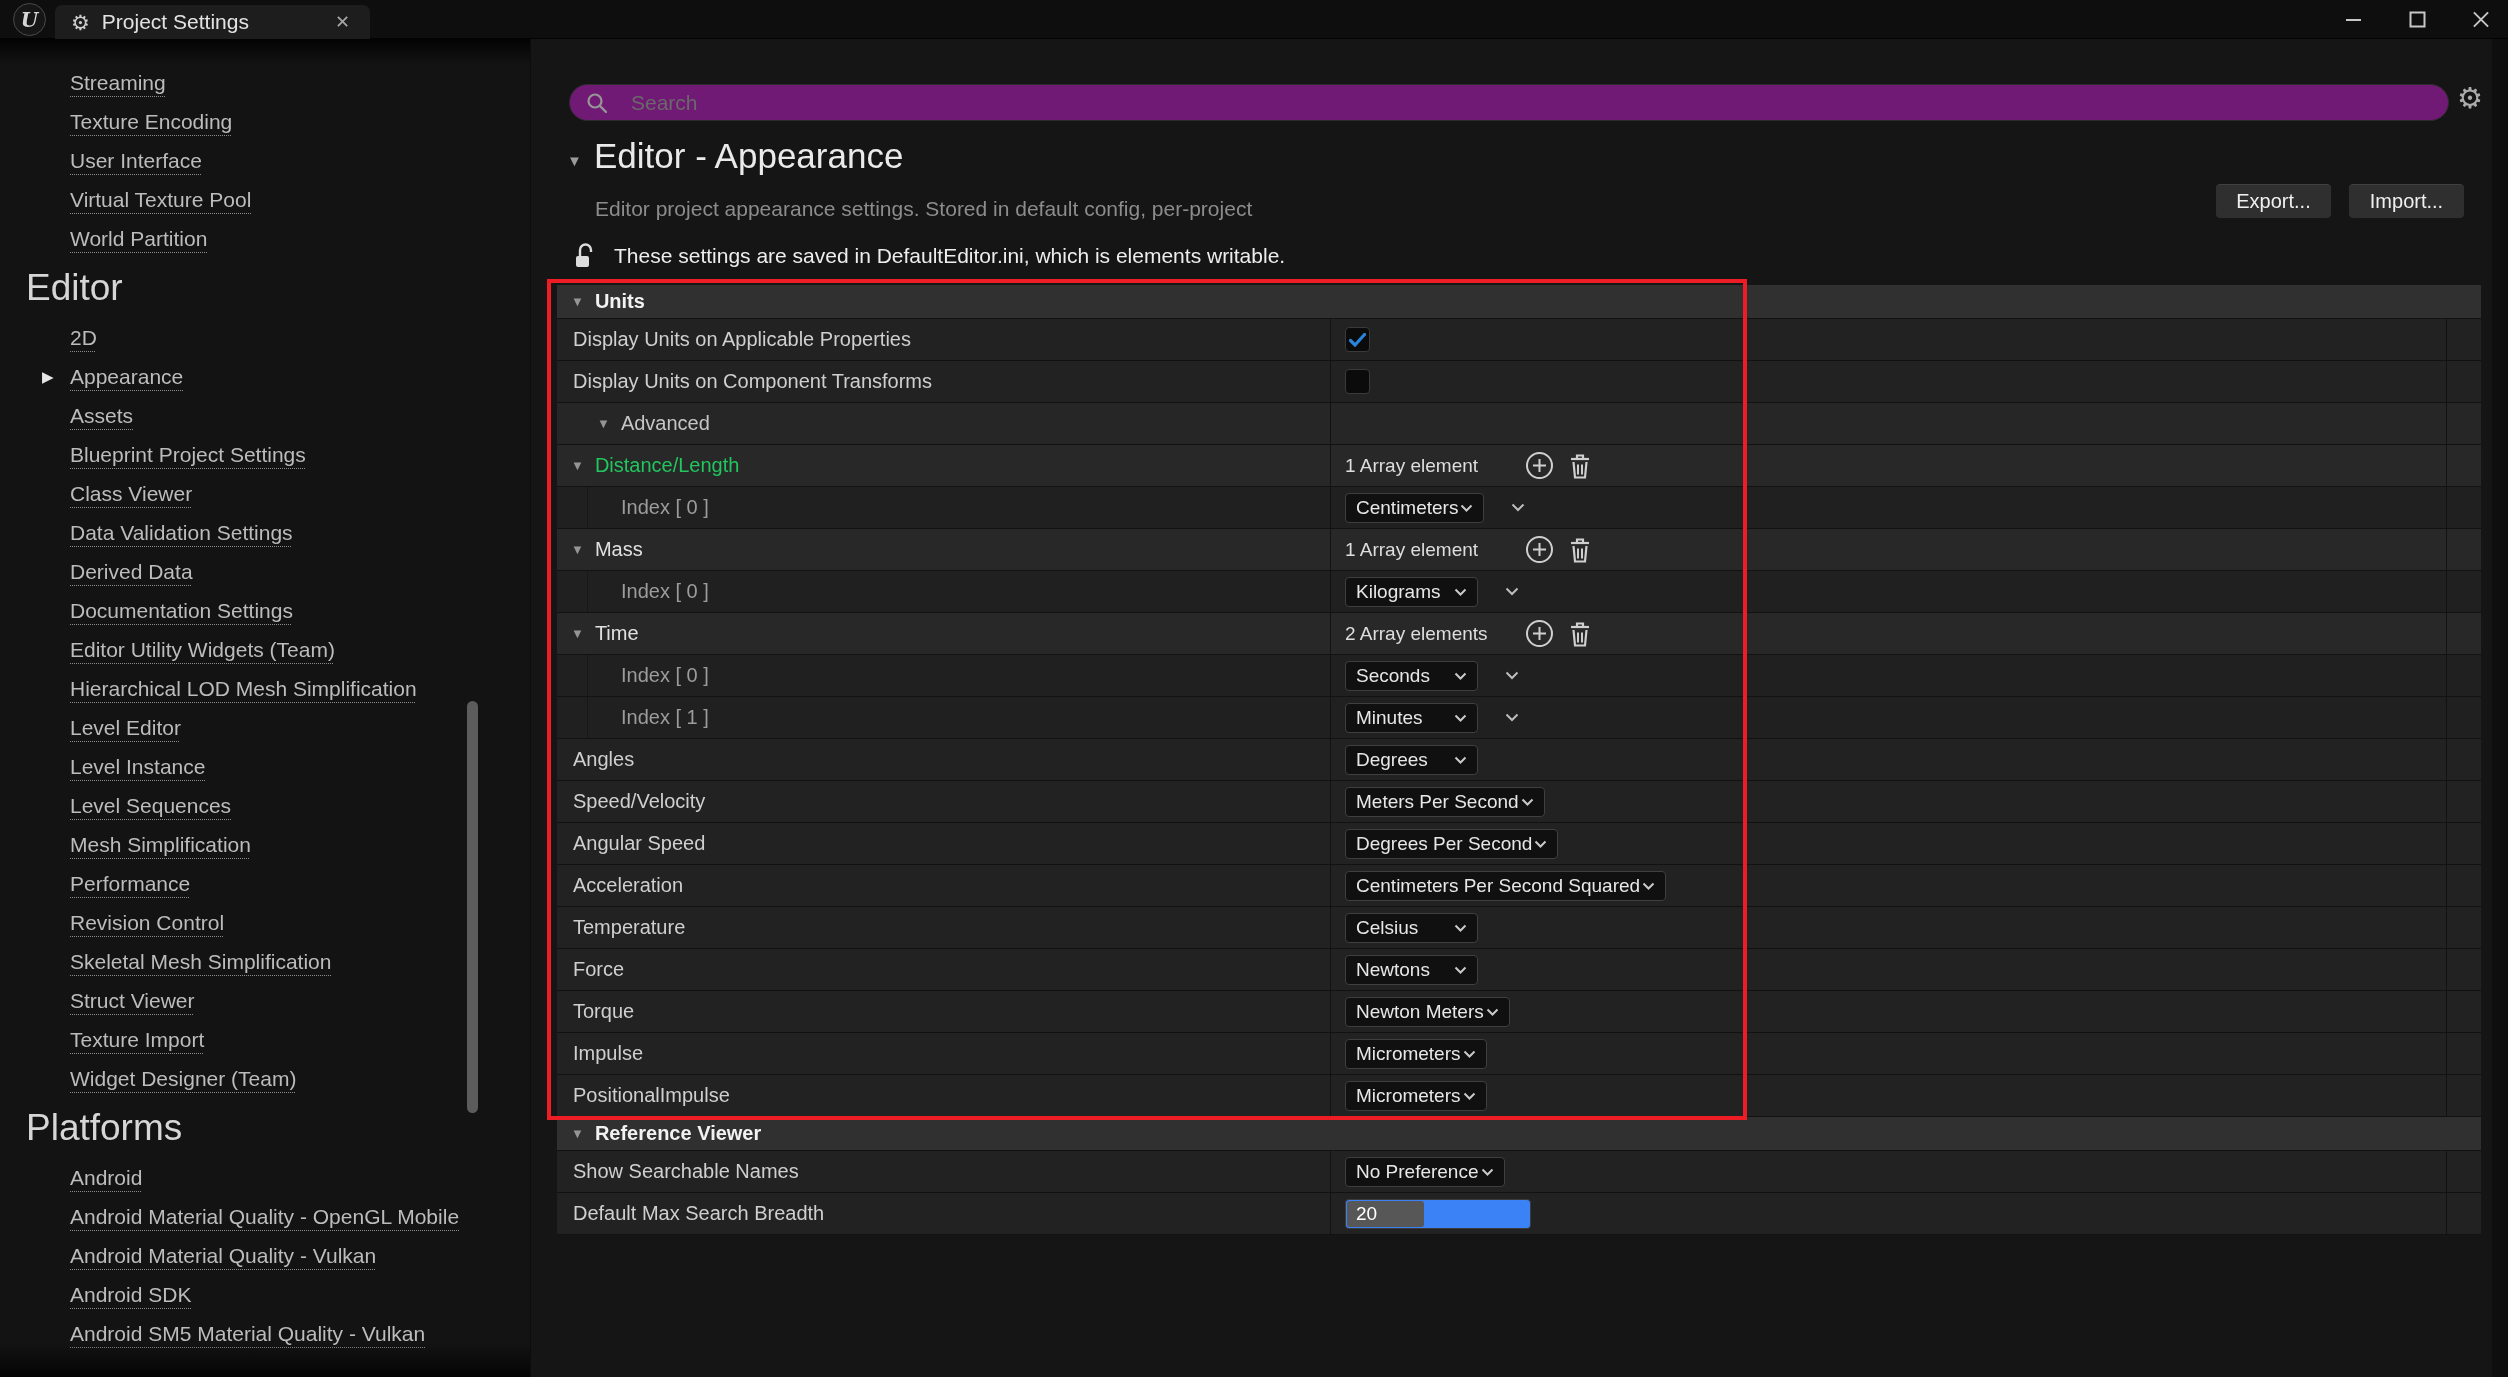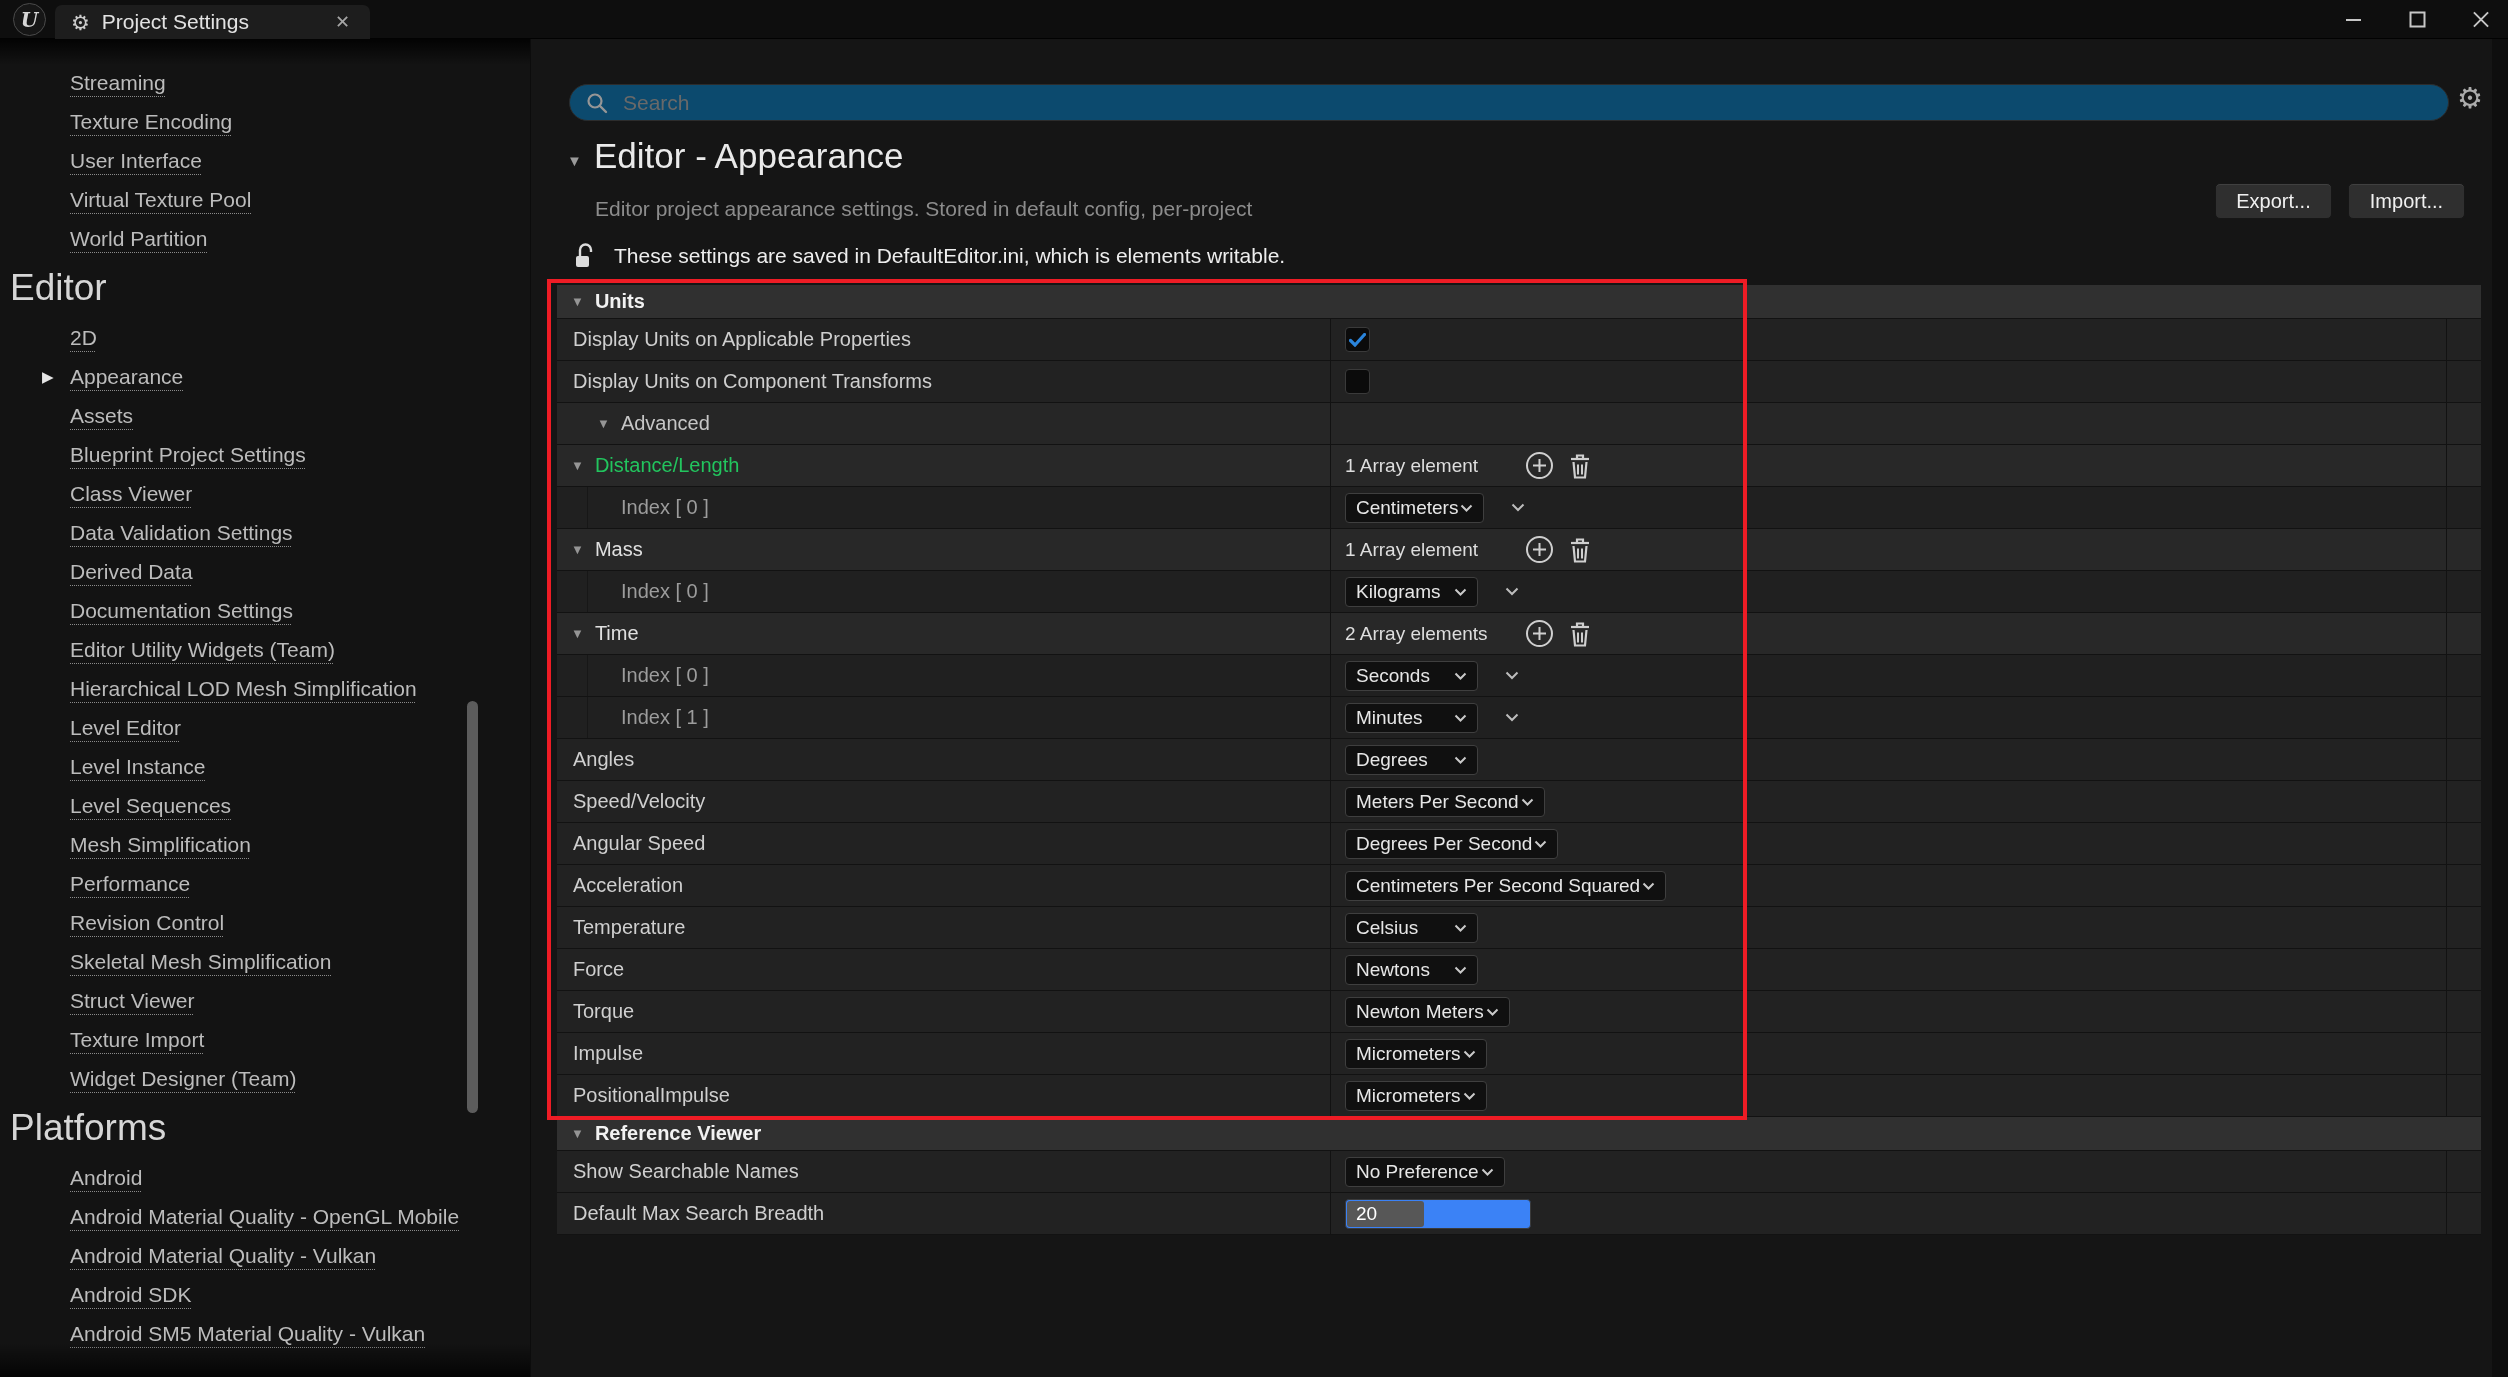--- a/index.html
+++ b/index.html
@@ -23,34 +23,34 @@
   .tab-close { color:#a5a5a5; font-size:18px; padding:0 4px; cursor:pointer; }
   .win-controls { position:absolute; right:18px; top:0; height:39px; display:flex; align-items:center; gap:46px; }
   .win-btn { width:18px; height:18px; display:flex; align-items:center; justify-content:center; cursor:pointer; }
 
   
   .sidebar { position:absolute; left:0; top:39px; width:530px; bottom:0; background:#131313; overflow:hidden; }
   .side-list { position:absolute; left:0; right:18px; top:0; padding-top:24px; }
   .side-link { position:relative; height:39px; display:flex; align-items:center; padding-left:70px; font-size:21px; color:#bcbcbc; cursor:pointer; }
   .side-link .ul { text-decoration:underline dotted #8b8b8b 1px; text-underline-offset:6px; }
   .side-link .sel-arrow { position:absolute; left:42px; top:50%; transform:translateY(-50%); font-size:15px; color:#e6e6e6; }
-  .side-header { height:60px; display:flex; align-items:center; padding-left:10px; font-size:37px; color:#d6d6d6; }
+  .side-header { height:60px; display:flex; align-items:center; padding-left:26px; font-size:37px; color:#d6d6d6; }
   .side-shadow-top { position:absolute; left:0; right:0; top:0; height:26px;
     background:linear-gradient(rgba(0,0,0,.85), rgba(0,0,0,0)); pointer-events:none; }
   .side-shadow-bottom { position:absolute; left:0; right:0; bottom:0; height:34px;
     background:linear-gradient(rgba(0,0,0,0), rgba(0,0,0,.8)); pointer-events:none; }
   .side-scrollbar { position:absolute; right:52px; top:662px; width:11px; height:412px; border-radius:6px; background:#5c5c5c; cursor:grab; }
 
   
   .main { position:absolute; left:530px; top:39px; right:0; bottom:0; background:#151515; border-left:1px solid #0c0c0c; }
   .right-gutter { position:absolute; right:0; top:0; bottom:0; width:16px; background:#0e0e0e; }
 
   .search-bar { position:absolute; left:38px; top:45px; width:1880px; height:37px;
-    background:#0c4a6e; border:1px solid #2c2c2c; border-radius:19px;
-    display:flex; align-items:center; padding:0 15px; gap:12px; }
+    background:#701a75; border:1px solid #2c2c2c; border-radius:19px;
+    display:flex; align-items:center; padding:0 15px; gap:20px; }
   .search-bar input { flex:1; border:none; outline:none; background:transparent; color:#9c9c9c; font-size:21px; font-family:inherit; }
   .search-bar input::placeholder { color:#696969; }
   .gear-btn { position:absolute; left:1926px; top:45px; font-size:29px; color:#ababab; line-height:1; cursor:pointer; }
 
   .page-caret { position:absolute; left:36px; top:113px; font-size:15px; color:#9a9a9a; cursor:pointer; }
   .page-title { position:absolute; left:63px; top:97px; font-size:35px; font-weight:400; color:#eaeaea; }
   .page-desc  { position:absolute; left:64px; top:158px; font-size:21px; color:#8c8c8c; }
   .btn { position:absolute; top:144px; width:117px; height:36px; background:#2f2f2f; border:1px solid #161616;
     border-radius:5px; box-shadow:inset 0 1px 0 #404040; color:#f0f0f0; font-size:20px;
     display:flex; align-items:center; justify-content:center; cursor:pointer; }

